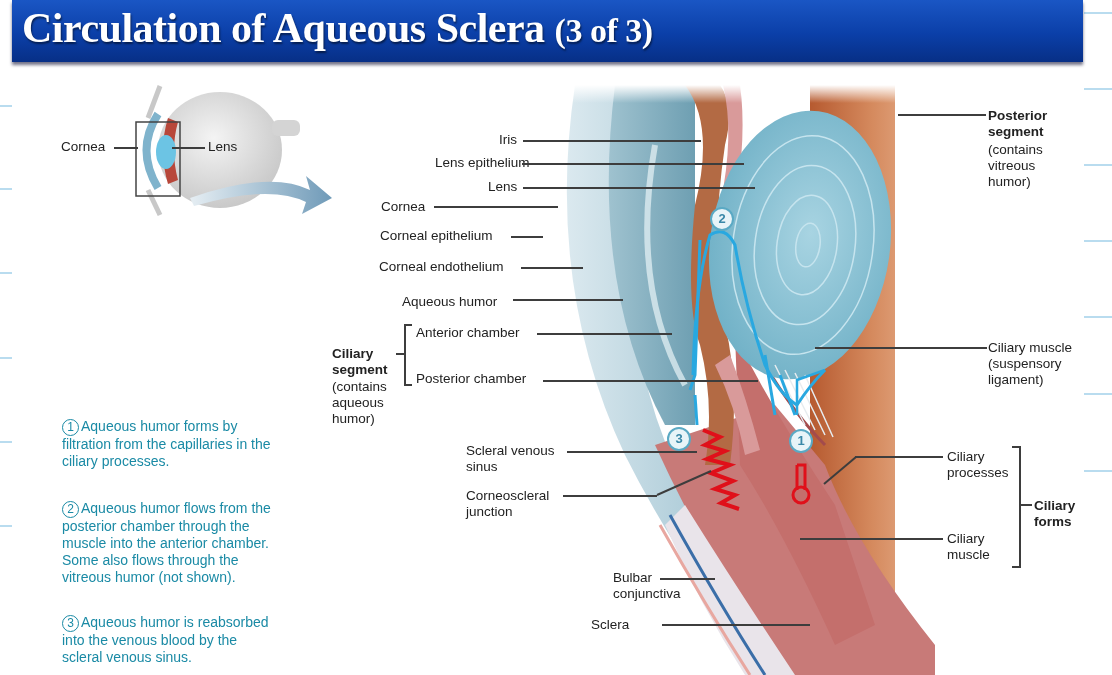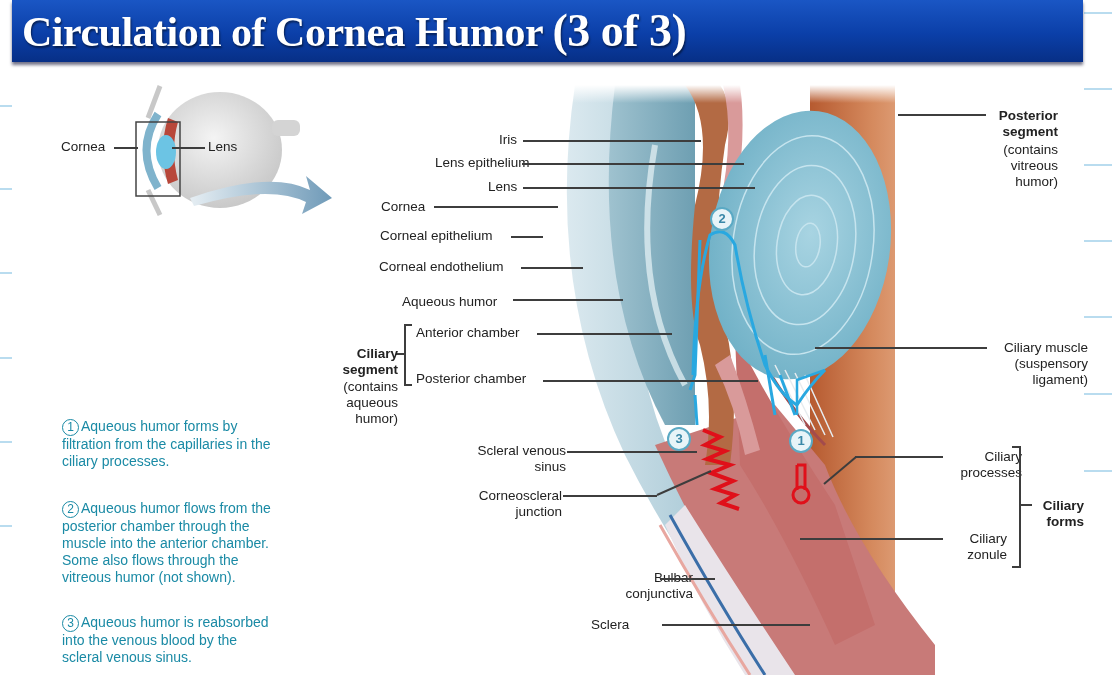--- a/index.html
+++ b/index.html
@@ -14,27 +14,27 @@
     background: linear-gradient(180deg, #1a56c4 0%, #0b3fa8 55%, #072f86 100%);
     box-shadow: 0 3px 3px rgba(0,0,40,0.55);
   }
   .title-text {
     position: absolute; left: 10px; top: 4px;
     font-family: "Liberation Serif", serif; font-weight: bold;
     font-size: 42px; color: #ffffff; letter-spacing: -0.5px;
     text-shadow: 1px 2px 2px rgba(0,0,0,0.5);
     white-space: nowrap;
   }
-  .title-text .sub { font-size: 46px; }
+  .title-text .sub { font-size: 34px; }
   .label {
     position: absolute; font-size: 13.5px; color: #222; line-height: 16px;
     white-space: nowrap;
   }
   .label.bold { font-weight: bold; }
-  .label.multi { white-space: normal; text-align: right; }
+  .label.multi { white-space: normal; }
   .leader { position: absolute; height: 2px; background: #3d3d3d; }
   .step {
     position: absolute; left: 62px; width: 210px;
     font-size: 14px; line-height: 17px; color: #1a8aa5;
   }
   .step .num {
     display: inline-block; width: 15px; height: 15px; border: 1.5px solid #1a8aa5;
     border-radius: 50%; text-align: center; font-size: 12px; line-height: 15px;
     margin-right: 2px; vertical-align: 0px;
   }
@@ -58,21 +58,21 @@
 <div class="grid-tick" style="left:1084px;top:12px;width:28px"></div>
 <div class="grid-tick" style="left:1084px;top:88px;width:28px"></div>
 <div class="grid-tick" style="left:1084px;top:164px;width:28px"></div>
 <div class="grid-tick" style="left:1084px;top:240px;width:28px"></div>
 <div class="grid-tick" style="left:1084px;top:316px;width:28px"></div>
 <div class="grid-tick" style="left:1084px;top:393px;width:28px"></div>
 <div class="grid-tick" style="left:1084px;top:470px;width:28px"></div>
 
 <div class="title-bar">
   <div class="title-text">
-    <span>Circulation of Cornea Humor</span>
+    <span>Circulation of Aqueous Sclera</span>
     <span class="sub">(3 of 3)</span>
   </div>
 </div>
 
 <svg width="300" height="140" style="left:40px;top:80px" viewBox="0 0 300 140">
   <defs>
     <radialGradient id="eyeGrad" cx="45%" cy="40%" r="60%">
       <stop offset="0%" stop-color="#f4f4f4"></stop>
       <stop offset="100%" stop-color="#c9c9c9"></stop>
     </radialGradient>
@@ -219,21 +219,21 @@
 <div class="leader" style="left:815px;top:347px;width:172px"></div>
 <div class="label multi" style="left:988px;top:340px;width:100px">Ciliary muscle (suspensory ligament)</div>
 
 <div class="leader" style="left:855px;top:456px;width:88px"></div>
 <svg width="36" height="30" style="left:822px;top:456px" viewBox="0 0 36 30">
     <path d="M2 28 L34 1" stroke="#3d3d3d" stroke-width="2"></path>
   </svg>
 <div class="label multi" style="left:947px;top:449px;width:75px">Ciliary processes</div>
 
 <div class="leader" style="left:800px;top:538px;width:143px"></div>
-<div class="label multi" style="left:947px;top:531px;width:60px">Ciliary zonule</div>
+<div class="label multi" style="left:947px;top:531px;width:60px">Ciliary muscle</div>
 
 <div class="bracket" style="left:1012px;top:446px;width:7px;height:118px;border-left:none"></div>
 <div class="leader" style="left:1020px;top:504px;width:12px"></div>
 <div class="label bold multi" style="left:1034px;top:498px;width:50px">Ciliary forms</div>
 
 <div class="step" style="top:418px">
   <span class="num">1</span><span>Aqueous humor forms by filtration from the capillaries in the ciliary processes.</span>
 </div>
 <div class="step" style="top:500px">
   <span class="num">2</span><span>Aqueous humor flows from the posterior chamber through the muscle into the anterior chamber. Some also flows through the vitreous humor (not shown).</span>

